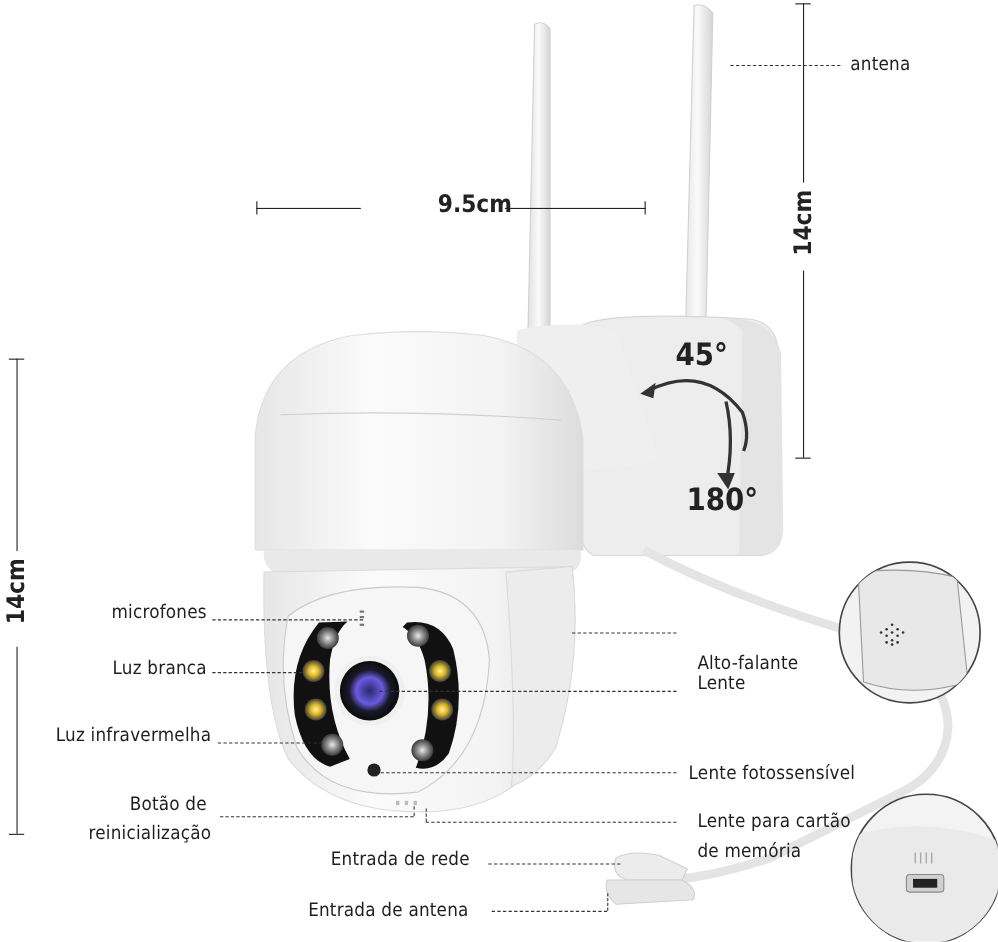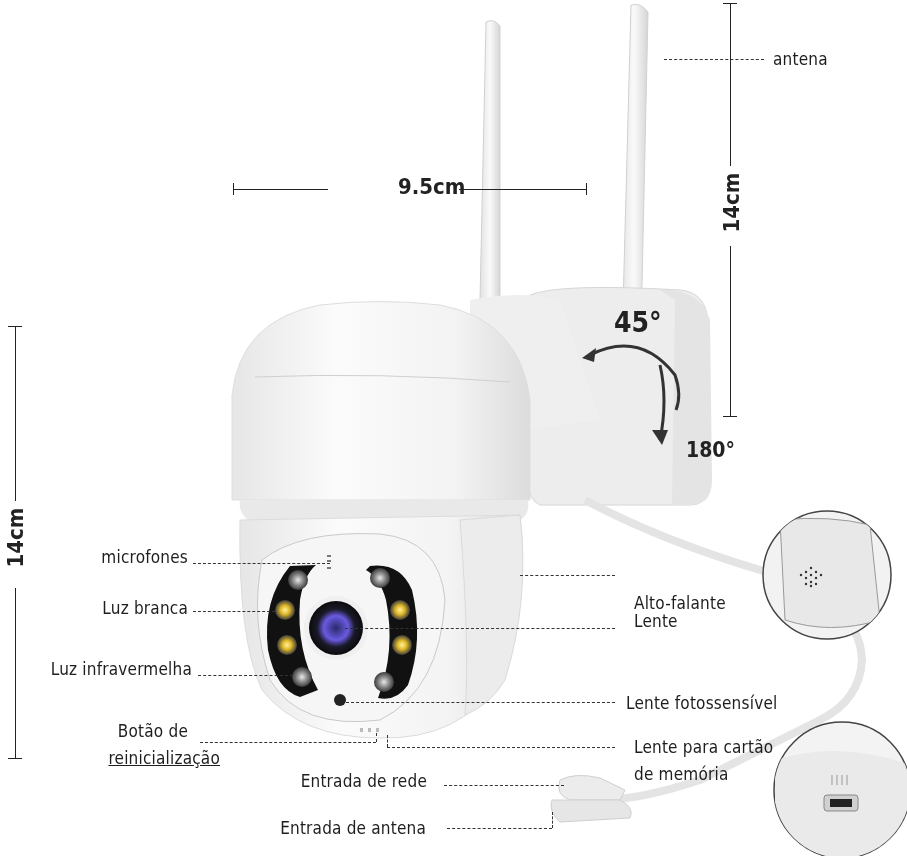--- a/index.html
+++ b/index.html
@@ -154,21 +154,21 @@
 <div class="vline" style="left:730px; top:246px; height:170px;"></div>
 <div class="tick-h" style="left:723px; top:416px;"></div>
 
 <div class="tick-h" style="left:8px; top:326px;"></div>
 <div class="vline" style="left:15px; top:326px; height:175px;"></div>
 <div class="dim rot" style="left:-10px; top:530px; width:50px; text-align:center;">14cm</div>
 <div class="vline" style="left:15px; top:588px; height:170px;"></div>
 <div class="tick-h" style="left:8px; top:758px;"></div>
 
 <div class="dim" style="left:614px; top:306px; font-size:28px;">45°</div>
-<div class="dim" style="left:686px; top:438px; font-size:21px;text-align:right;">180°</div>
+<div class="dim" style="left:624px; top:438px; font-size:28px;text-align:right;">180°</div>
 
 <div class="dash" style="left:664px; top:59px; width:100px;"></div>
 <div class="lbl" style="left:773px; top:49px;">antena</div>
 
 <div class="dash" style="left:520px; top:575px; width:95px;"></div>
 <div class="lbl" style="left:634px; top:563px;margin-top:30px;">Alto-falante</div>
 
 <div class="dash" style="left:345px; top:628px; width:270px;"></div>
 <div class="lbl" style="left:634px; top:611px;">Lente</div>
 
@@ -183,21 +183,21 @@
 <div class="lbl r" style="right:719px; top:547px;margin-left:43px;">microfones</div>
 <div class="dash" style="left:193px; top:563px; width:137px;"></div>
 
 <div class="lbl r" style="right:719px; top:598px;">Luz branca</div>
 <div class="dash" style="left:193px; top:611px; width:82px;"></div>
 
 <div class="lbl r" style="right:715px; top:659px;">Luz infravermelha</div>
 <div class="dash" style="left:198px; top:675px; width:95px;"></div>
 
 <div class="lbl r" style="right:719px; top:721px;">Botão de</div>
-<div class="lbl r" style="right:687px; top:748px;text-decoration:underline;">reinicialização</div>
+<div class="lbl r" style="right:715px; top:748px;">reinicialização</div>
 <div class="dash" style="left:200px; top:742px; width:176px;"></div>
 <div class="vdash" style="left:376px; top:733px; height:9px;"></div>
 
 <div class="lbl r" style="right:480px; top:771px;">Entrada de rede</div>
 <div class="dash" style="left:444px; top:785px; width:120px;"></div>
 
 <div class="lbl r" style="right:481px; top:818px;">Entrada de antena</div>
 <div class="dash" style="left:447px; top:828px; width:105px;"></div>
 <div class="vdash" style="left:552px; top:812px; height:16px;"></div>
 

